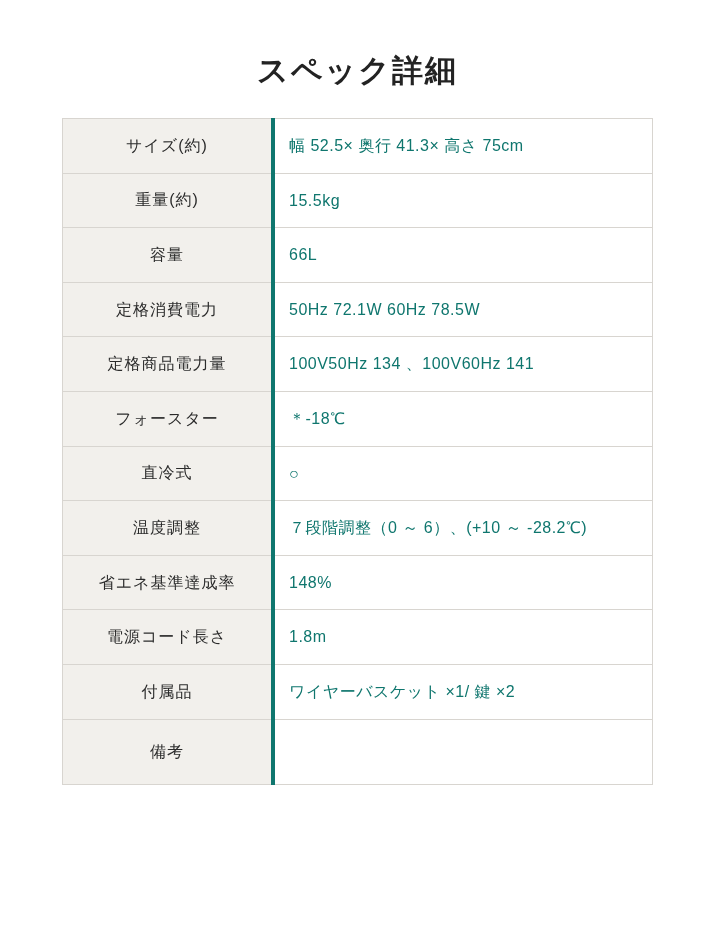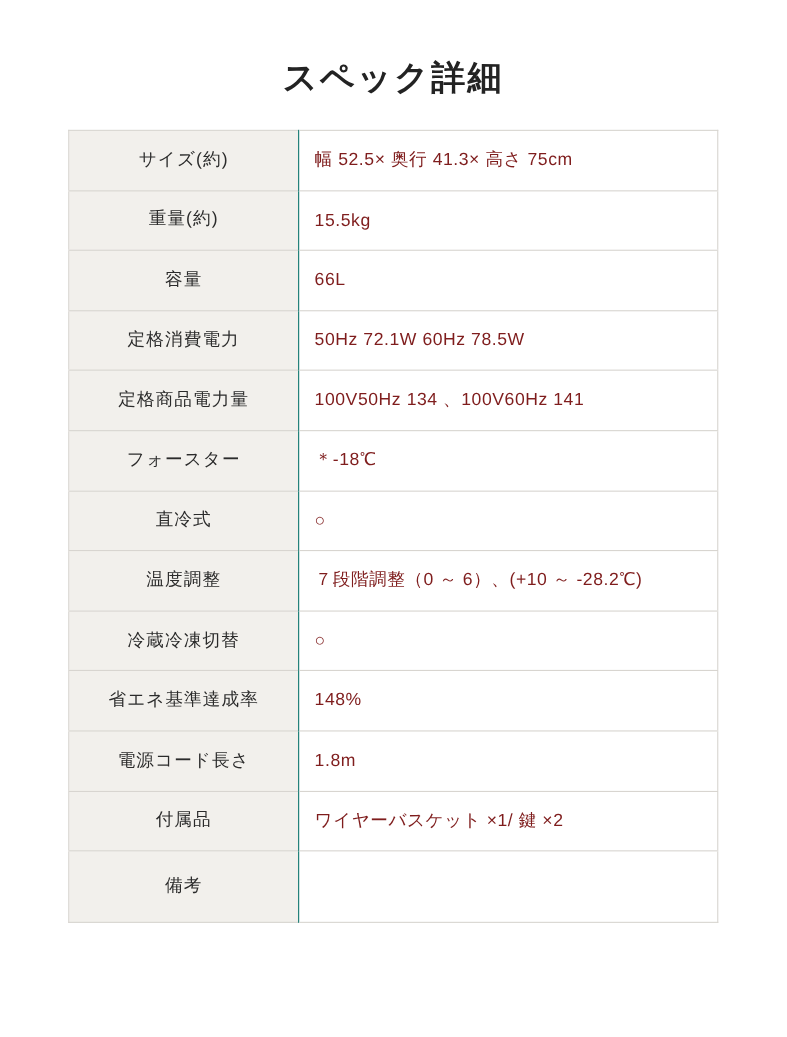--- a/index.html
+++ b/index.html
@@ -45,33 +45,33 @@
   }
   table.spec-table tr {
     border-bottom: 1px solid #d8d5d0;
   }
   table.spec-table tr:last-child {
     border-bottom: none;
   }
   th.spec-label {
     width: 196px;
     background: #f2f0ec;
-    border-right: 1px solid #0f766e;
+    border-right: 4px solid #0f766e;
     font-weight: normal;
     font-size: 16px;
     color: #2b2b2b;
     text-align: center;
     vertical-align: middle;
     padding: 3px 6px;
     letter-spacing: 1px;
     line-height: 1.5;
   }
   td.spec-value {
     font-size: 16px;
-    color: #7f1d1d;
+    color: #0f766e;
     text-align: left;
     vertical-align: middle;
     padding: 14px 10px 14px 14px;
     letter-spacing: 0.5px;
     line-height: 1.6;
     background: #ffffff;
   }
   .row-tall th.spec-label,
   .row-tall td.spec-value {
     padding-top: 20px;
@@ -114,24 +114,20 @@
         </tr>
         <tr>
           <th class="spec-label">直冷式</th>
           <td class="spec-value">○</td>
         </tr>
         <tr>
           <th class="spec-label">温度調整</th>
           <td class="spec-value">７段階調整（0 ～ 6）、(+10 ～  -28.2℃)</td>
         </tr>
         <tr>
-          <th class="spec-label">冷蔵冷凍切替</th>
-          <td class="spec-value">○</td>
-        </tr>
-        <tr>
           <th class="spec-label">省エネ基準達成率</th>
           <td class="spec-value">148%</td>
         </tr>
         <tr>
           <th class="spec-label">電源コード長さ</th>
           <td class="spec-value">1.8m</td>
         </tr>
         <tr>
           <th class="spec-label">付属品</th>
           <td class="spec-value">ワイヤーバスケット ×1/ 鍵 ×2</td>

